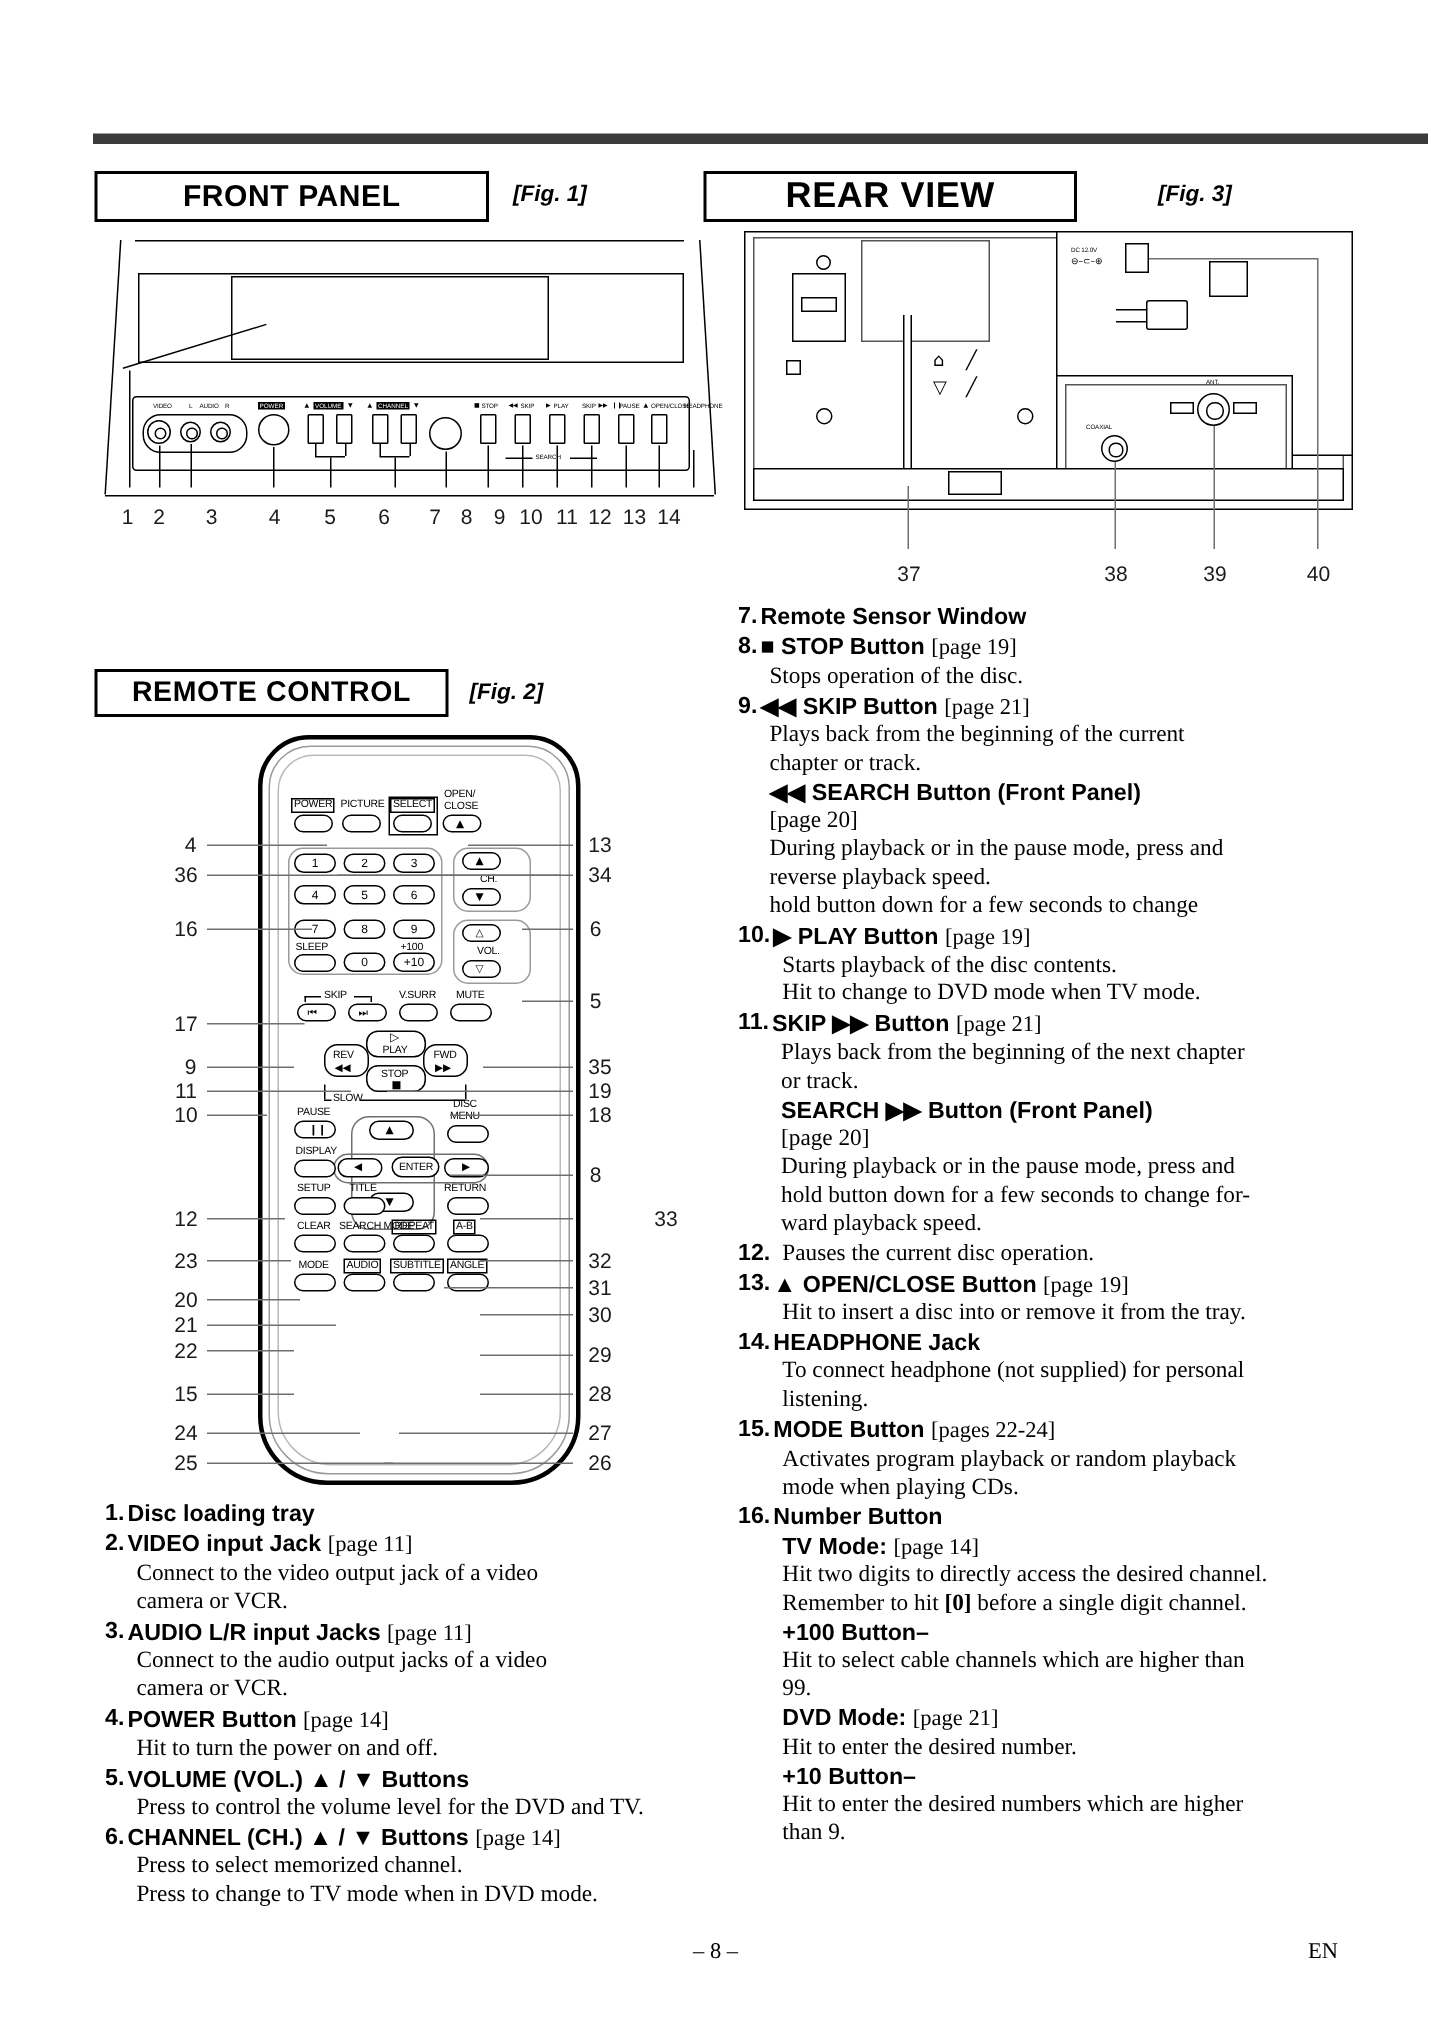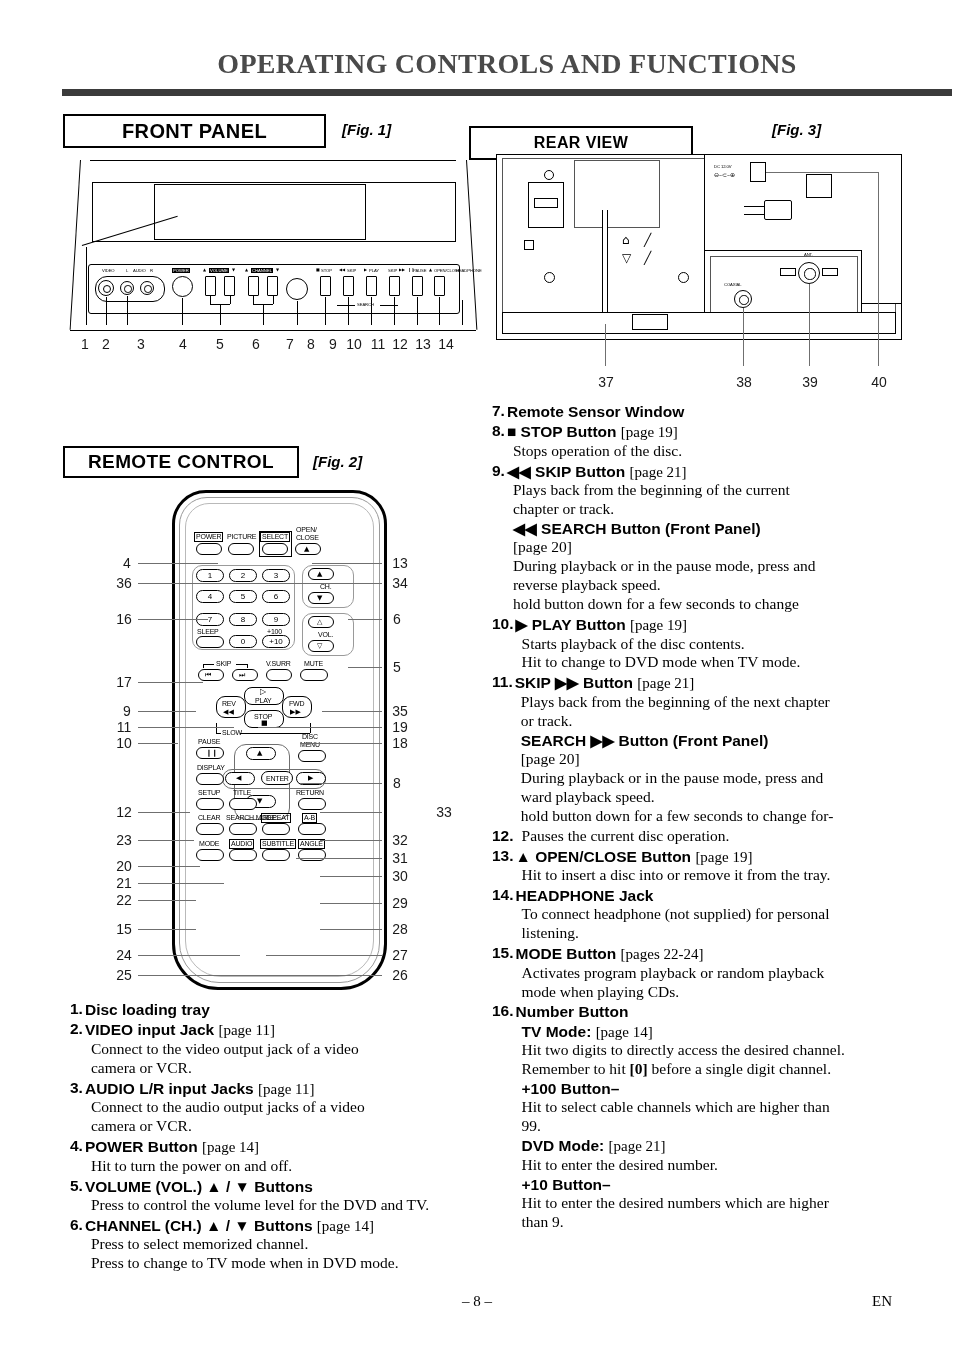--- a/index.html
+++ b/index.html
@@ -50,21 +50,21 @@
   .fig-tag {
     position: absolute;
     font-family: "Liberation Sans", sans-serif;
     font-weight: bold;
     font-size: 15px;
     font-style: italic;
   }
 
   #front-panel-box { left: 63px; top: 114px; width: 263px; height: 34px; font-size: 20px; }
   #front-panel-fig { left: 342px; top: 121px; }
-  #rear-view-box   { left: 469px; top: 114px; width: 224px; height: 34px; font-size: 16px; margin-top: 12px; }
+  #rear-view-box   { left: 469px; top: 114px; width: 249px; height: 34px; font-size: 24px; }
   #rear-view-fig   { left: 772px; top: 121px; }
   #remote-box      { left: 63px; top: 446px; width: 236px; height: 32px; font-size: 19px; }
   #remote-fig      { left: 313px; top: 453px; }
 
   
   .dg { position: absolute; }
   .ln { position: absolute; background: #000; }
   .hl { height: 1.4px; }
   .vl { width: 1.4px; }
   .num {
@@ -265,21 +265,20 @@
     font-family:"Liberation Sans", sans-serif;
     font-size:8px;
     background:#fff;
   }
 </style>
 </head>
 <body>
 
 <div class="page">
 
-  <div class="page-title">OPERATING CONTROLS AND FUNCTIONS</div>
   <div class="header-rule"></div>
 
   <div class="sec-box" id="front-panel-box">
     <span>FRONT PANEL</span>
   </div>
   <div class="fig-tag" id="front-panel-fig">[Fig. 1]</div>
 
   <div class="sec-box" id="rear-view-box">
     <span>REAR VIEW</span>
   </div>
@@ -755,22 +754,22 @@
       </div>
       <div class="item">
         <div class="item-num">11.</div>
         <div class="item-body">
           <div class="hdr">SKIP ▶▶ Button <span class="pg">[page 21]</span></div>
           <div class="sub">Plays back from the beginning of the next chapter</div>
           <div class="sub">or track.</div>
           <div class="subhdr">SEARCH ▶▶ Button (Front Panel)</div>
           <div class="sub">[page 20]</div>
           <div class="sub">During playback or in the pause mode, press and</div>
+          <div class="sub">hold button down for a few seconds to change for-</div>
           <div class="sub">ward playback speed.</div>
-          <div class="sub">hold button down for a few seconds to change for-</div>
         </div>
       </div>
       <div class="item">
         <div class="item-num">12.</div>
         <div class="item-body">
           <div class="sub">Pauses the current disc operation.</div>
         </div>
       </div>
       <div class="item">
         <div class="item-num">13.</div>

